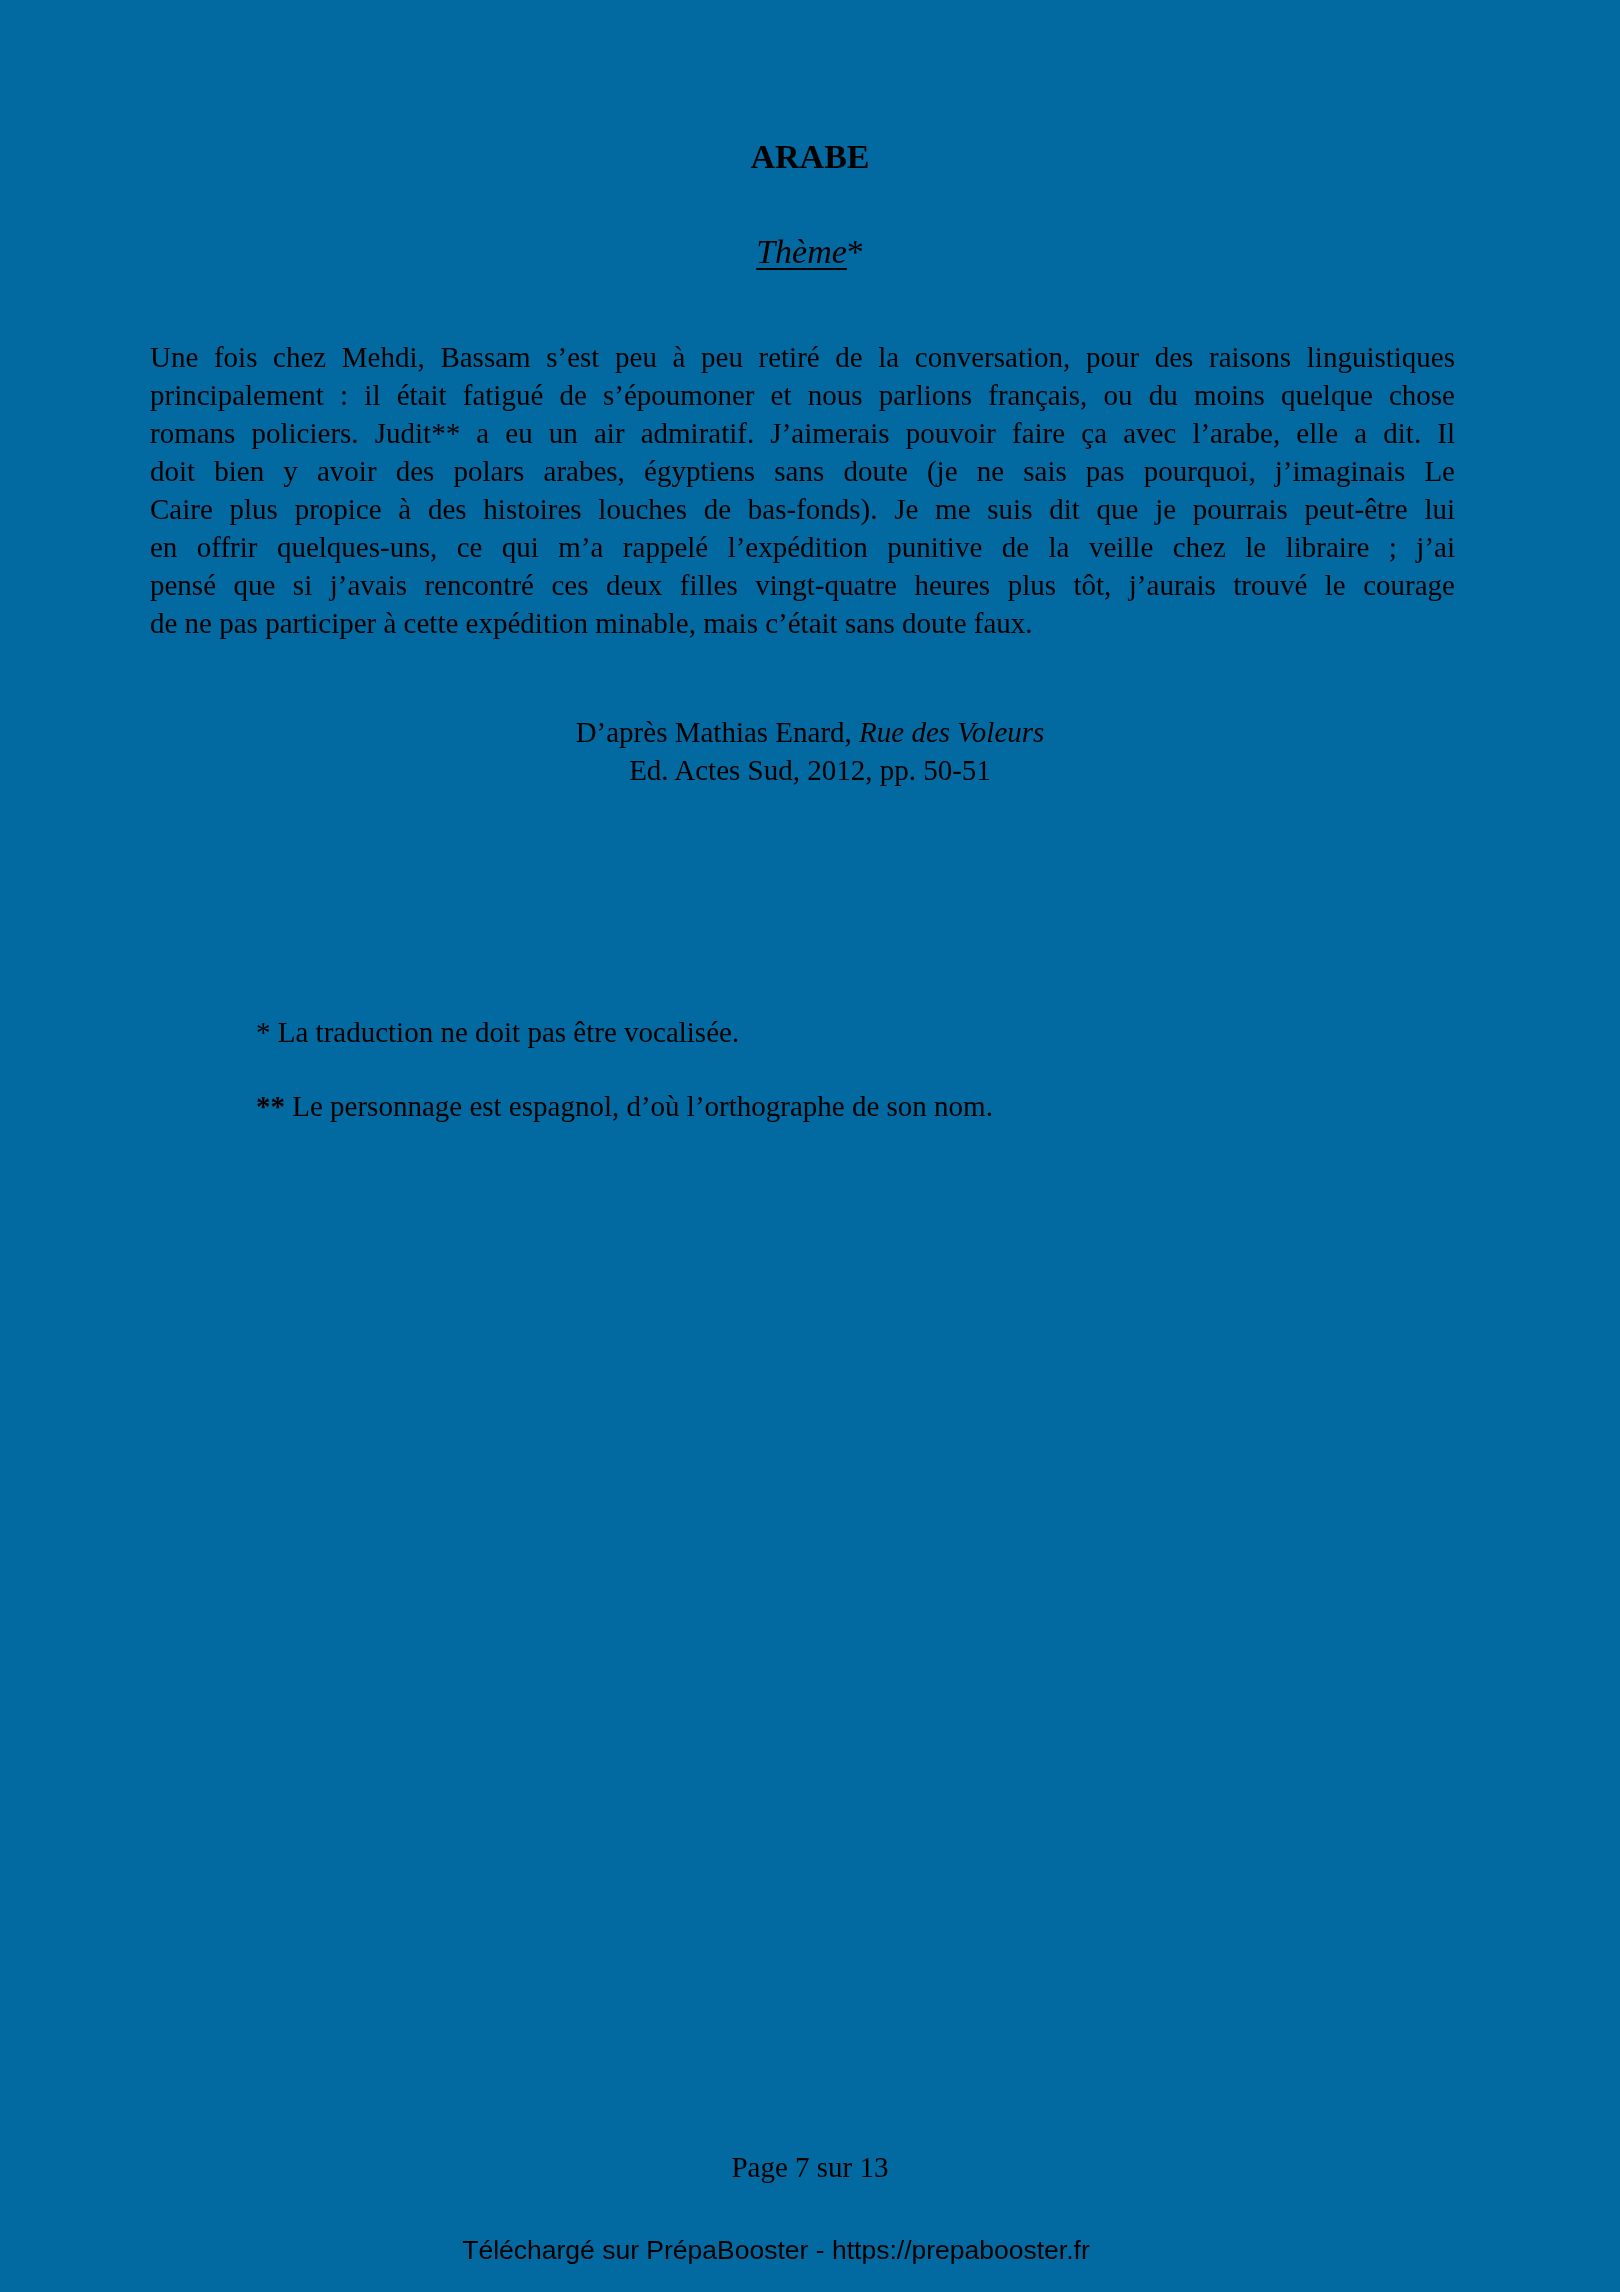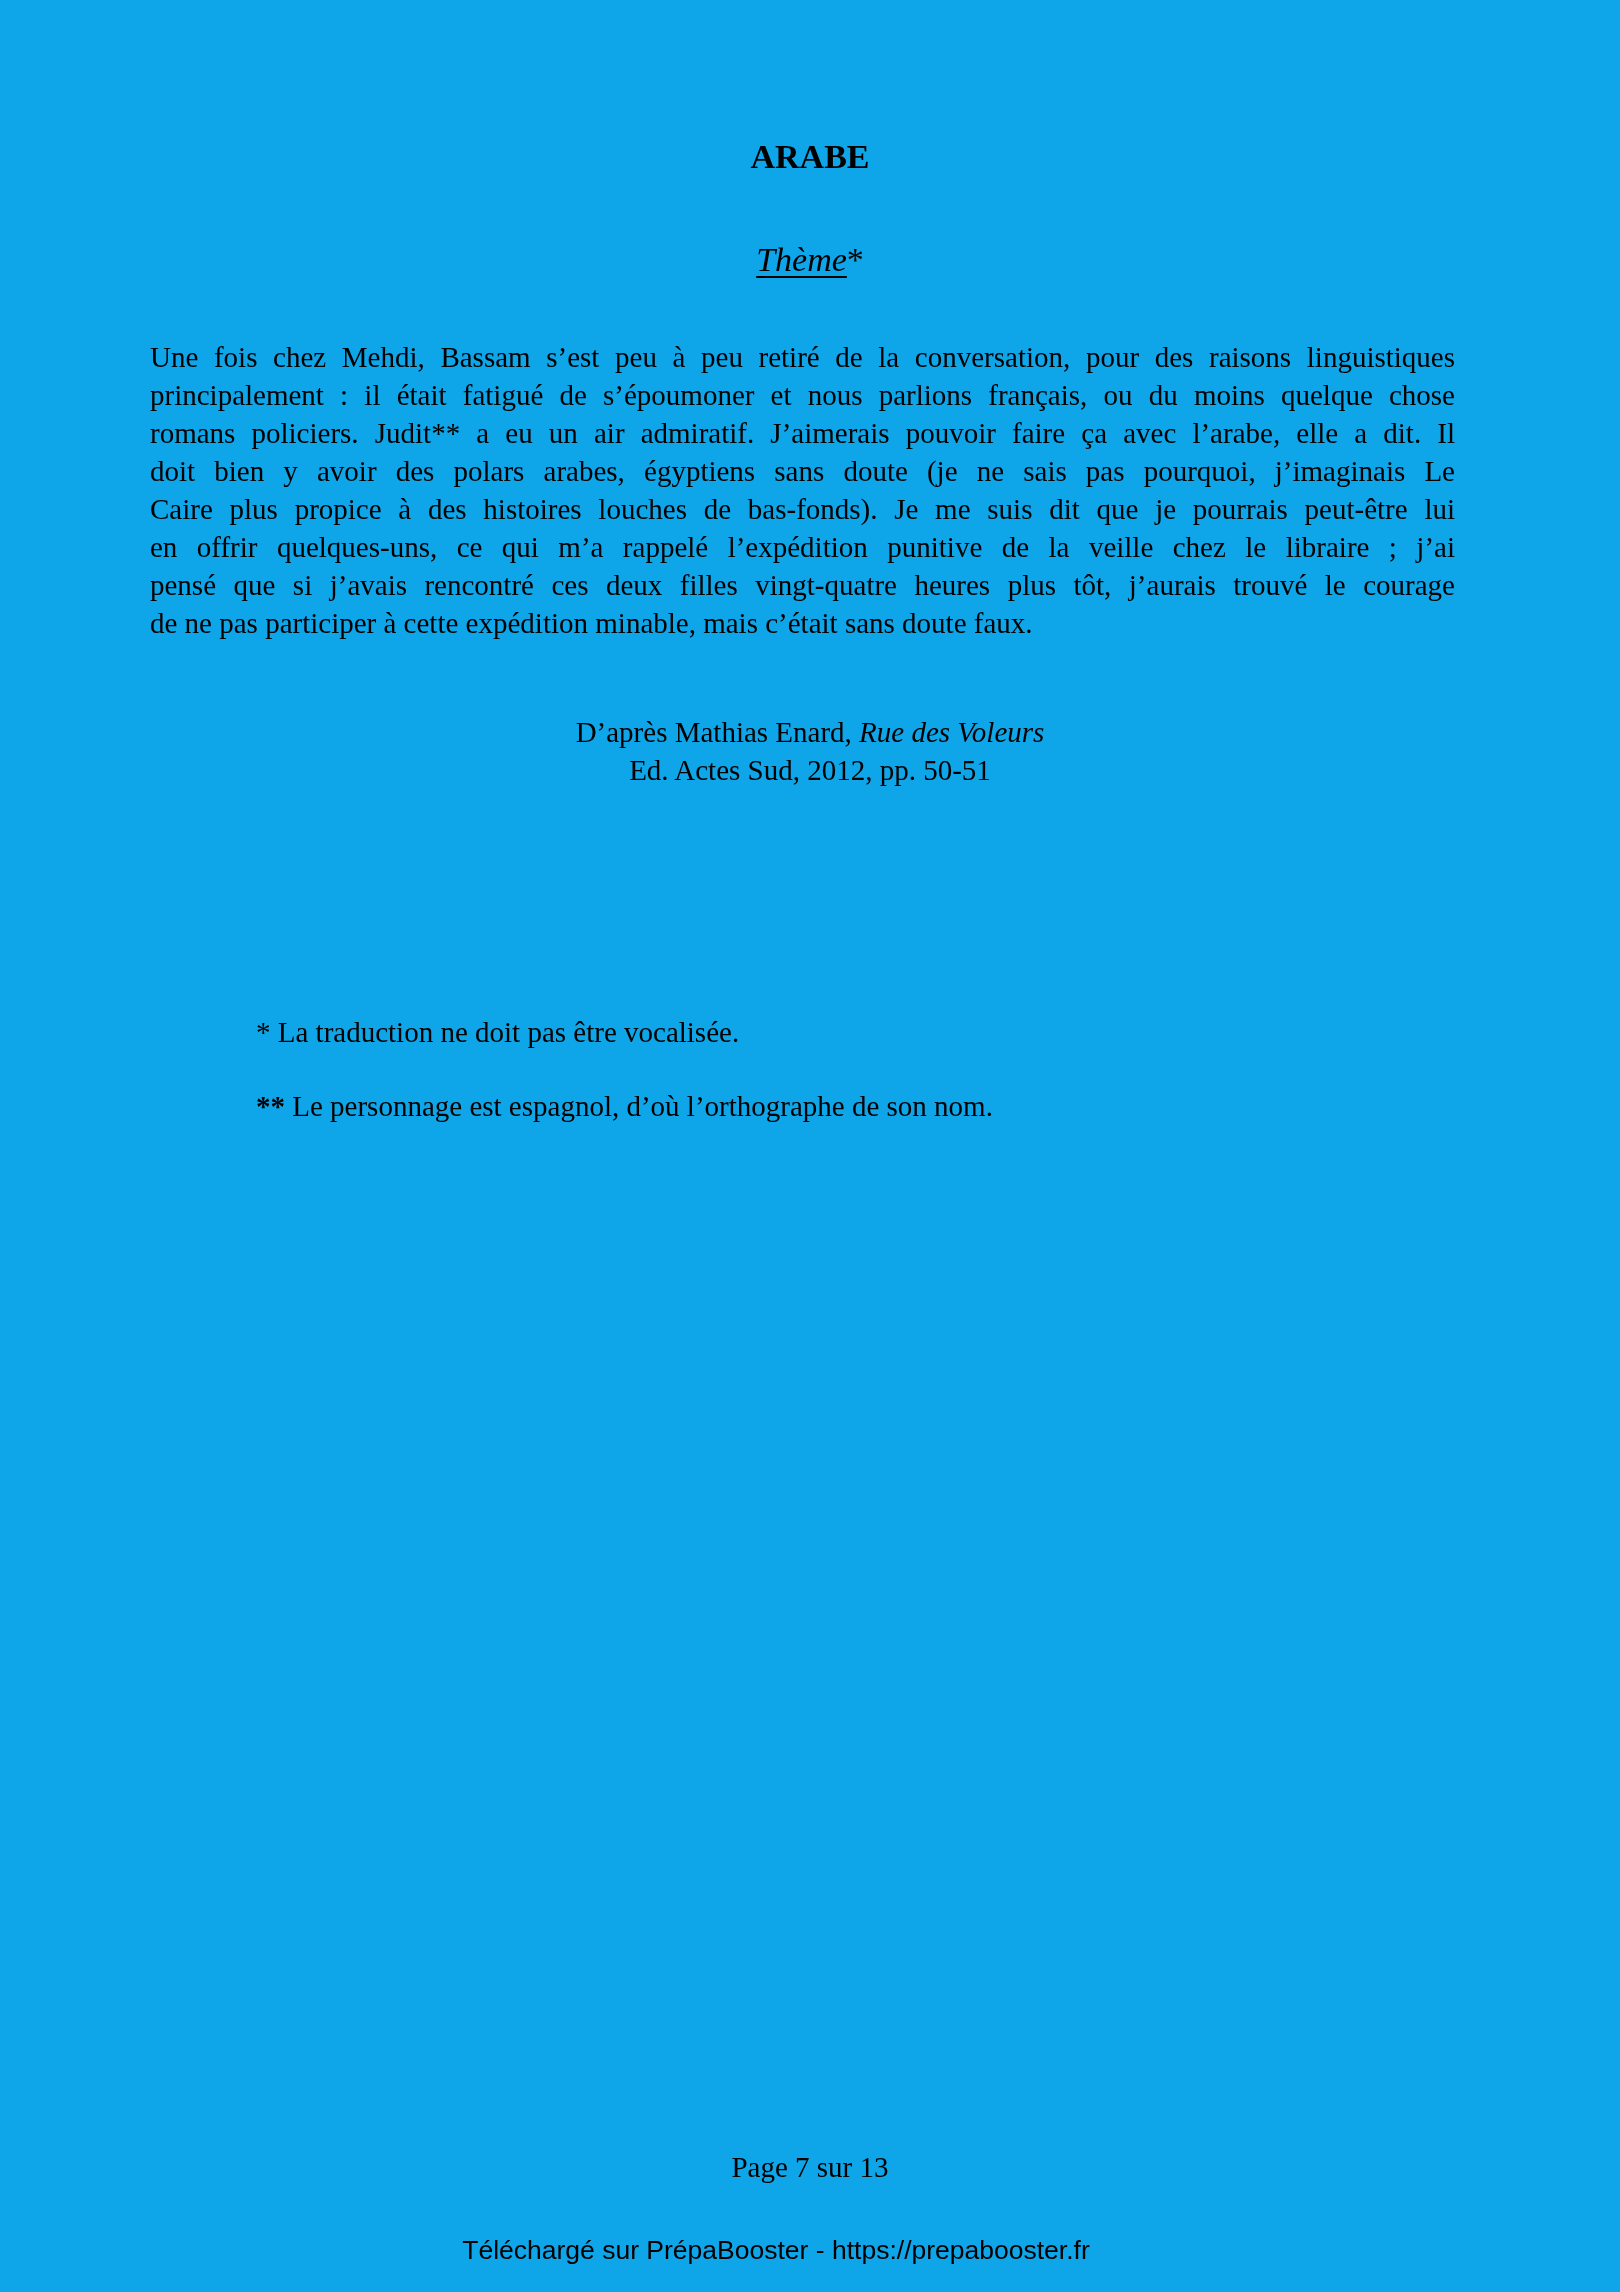--- a/index.html
+++ b/index.html
@@ -13,35 +13,35 @@
       position: relative;
       overflow: hidden;
       color: #000000;
       font-family: "Liberation Serif", "DejaVu Serif", serif;
     }
     .page {
       position: absolute;
       left: 0; top: 0;
       width: 1620px;
       height: 2293px;
-      background: #0ea5e9;
+      background: #0369a1;
     }
     .title {
       position: absolute;
       left: 0; width: 1620px;
       top: 137px;
       text-align: center;
       font-weight: bold;
       font-size: 34px;
       line-height: 39px;
     }
     .subtitle {
       position: absolute;
       left: 0; width: 1620px;
-      top: 240px;
+      top: 232px;
       text-align: center;
       font-size: 34px;
       line-height: 39px;
     }
     .subtitle .underlined {
       font-style: italic;
       text-decoration: underline;
       text-decoration-thickness: 2px;
       text-underline-offset: 4.9px;
     }

